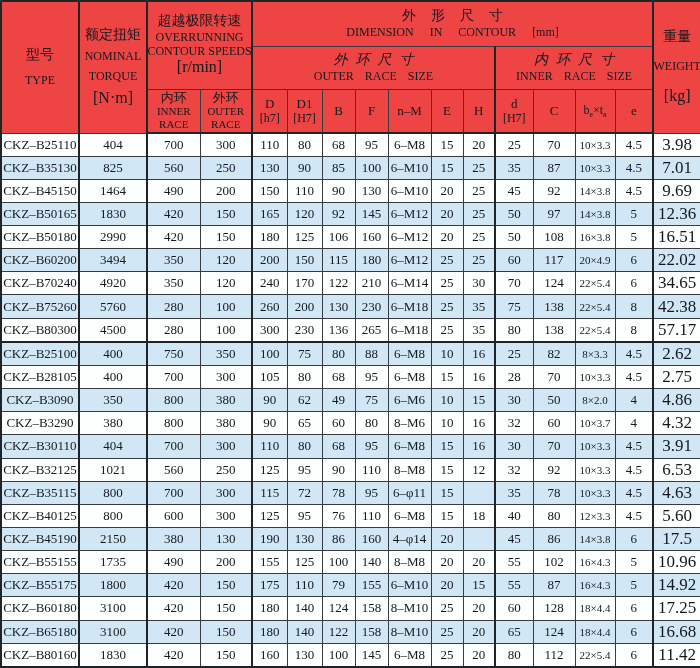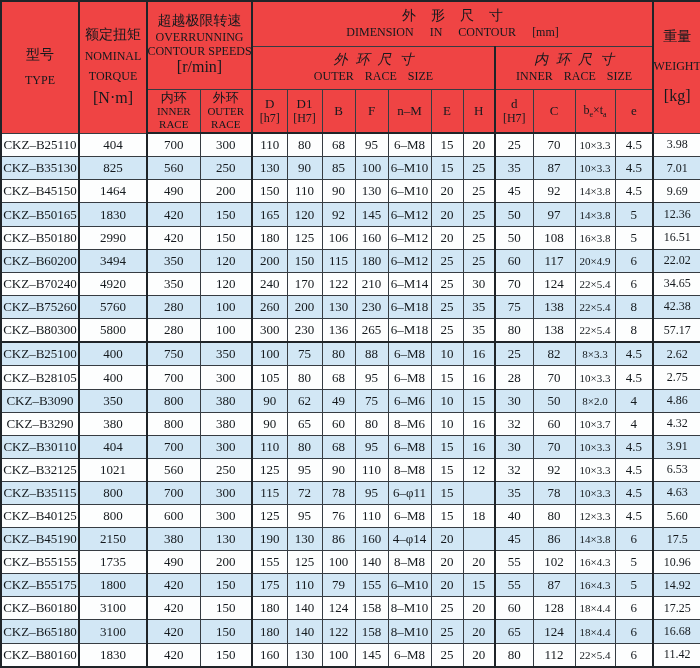--- a/index.html
+++ b/index.html
@@ -25,21 +25,21 @@
   thead th{background:#ef4444;}
   thead tr:nth-child(1){height:45px;}
   thead tr:nth-child(2){height:43px;}
   thead tr:nth-child(3){height:44px;}
   thead tr:last-child th{border-bottom:2px solid #1f2428;}
   tbody tr:nth-child(odd) td{background:#fdfefe;}
   tbody tr:nth-child(even) td{background:#d2e7f5;}
   tbody tr.section-end td{border-bottom:2px solid #1f2428;}
   tbody td{font-size:13px;}
   td.col-bt{font-size:11px;}
-  td.col-weight{font-size:12px;}
+  td.col-weight{font-size:17px;}
   .bl2{border-left:2px solid #1f2428 !important;}
   .h-stack{display:flex;flex-direction:column;align-items:center;justify-content:center;line-height:1.2;}
   .cn{font-size:14px;}
   .cn-sm{font-size:13px;}
   .en{font-size:12px;}
   .en-sm{font-size:11px;}
   .unit{font-size:16px;}
   .gap6>*+*{margin-top:5px;}
   .gap10>*+*{margin-top:9px;}
   .gap14>*+*{margin-top:13px;}
@@ -313,21 +313,21 @@
           <td class="col-E">25</td>
           <td class="col-H">35</td>
           <td class="col-d bl2">75</td>
           <td class="col-C">138</td>
           <td class="col-bt">22×5.4</td>
           <td class="col-e">8</td>
           <td class="col-weight bl2">42.38</td>
         </tr>
         <tr class="section-end">
           <td class="col-type">CKZ–B80300</td>
-          <td class="col-torque bl2">5800</td>
+          <td class="col-torque bl2">4500</td>
           <td class="col-inner_speed bl2">280</td>
           <td class="col-outer_speed">100</td>
           <td class="col-D bl2">300</td>
           <td class="col-D1">230</td>
           <td class="col-B">136</td>
           <td class="col-F">265</td>
           <td class="col-nM">6–M18</td>
           <td class="col-E">25</td>
           <td class="col-H">35</td>
           <td class="col-d bl2">80</td>

